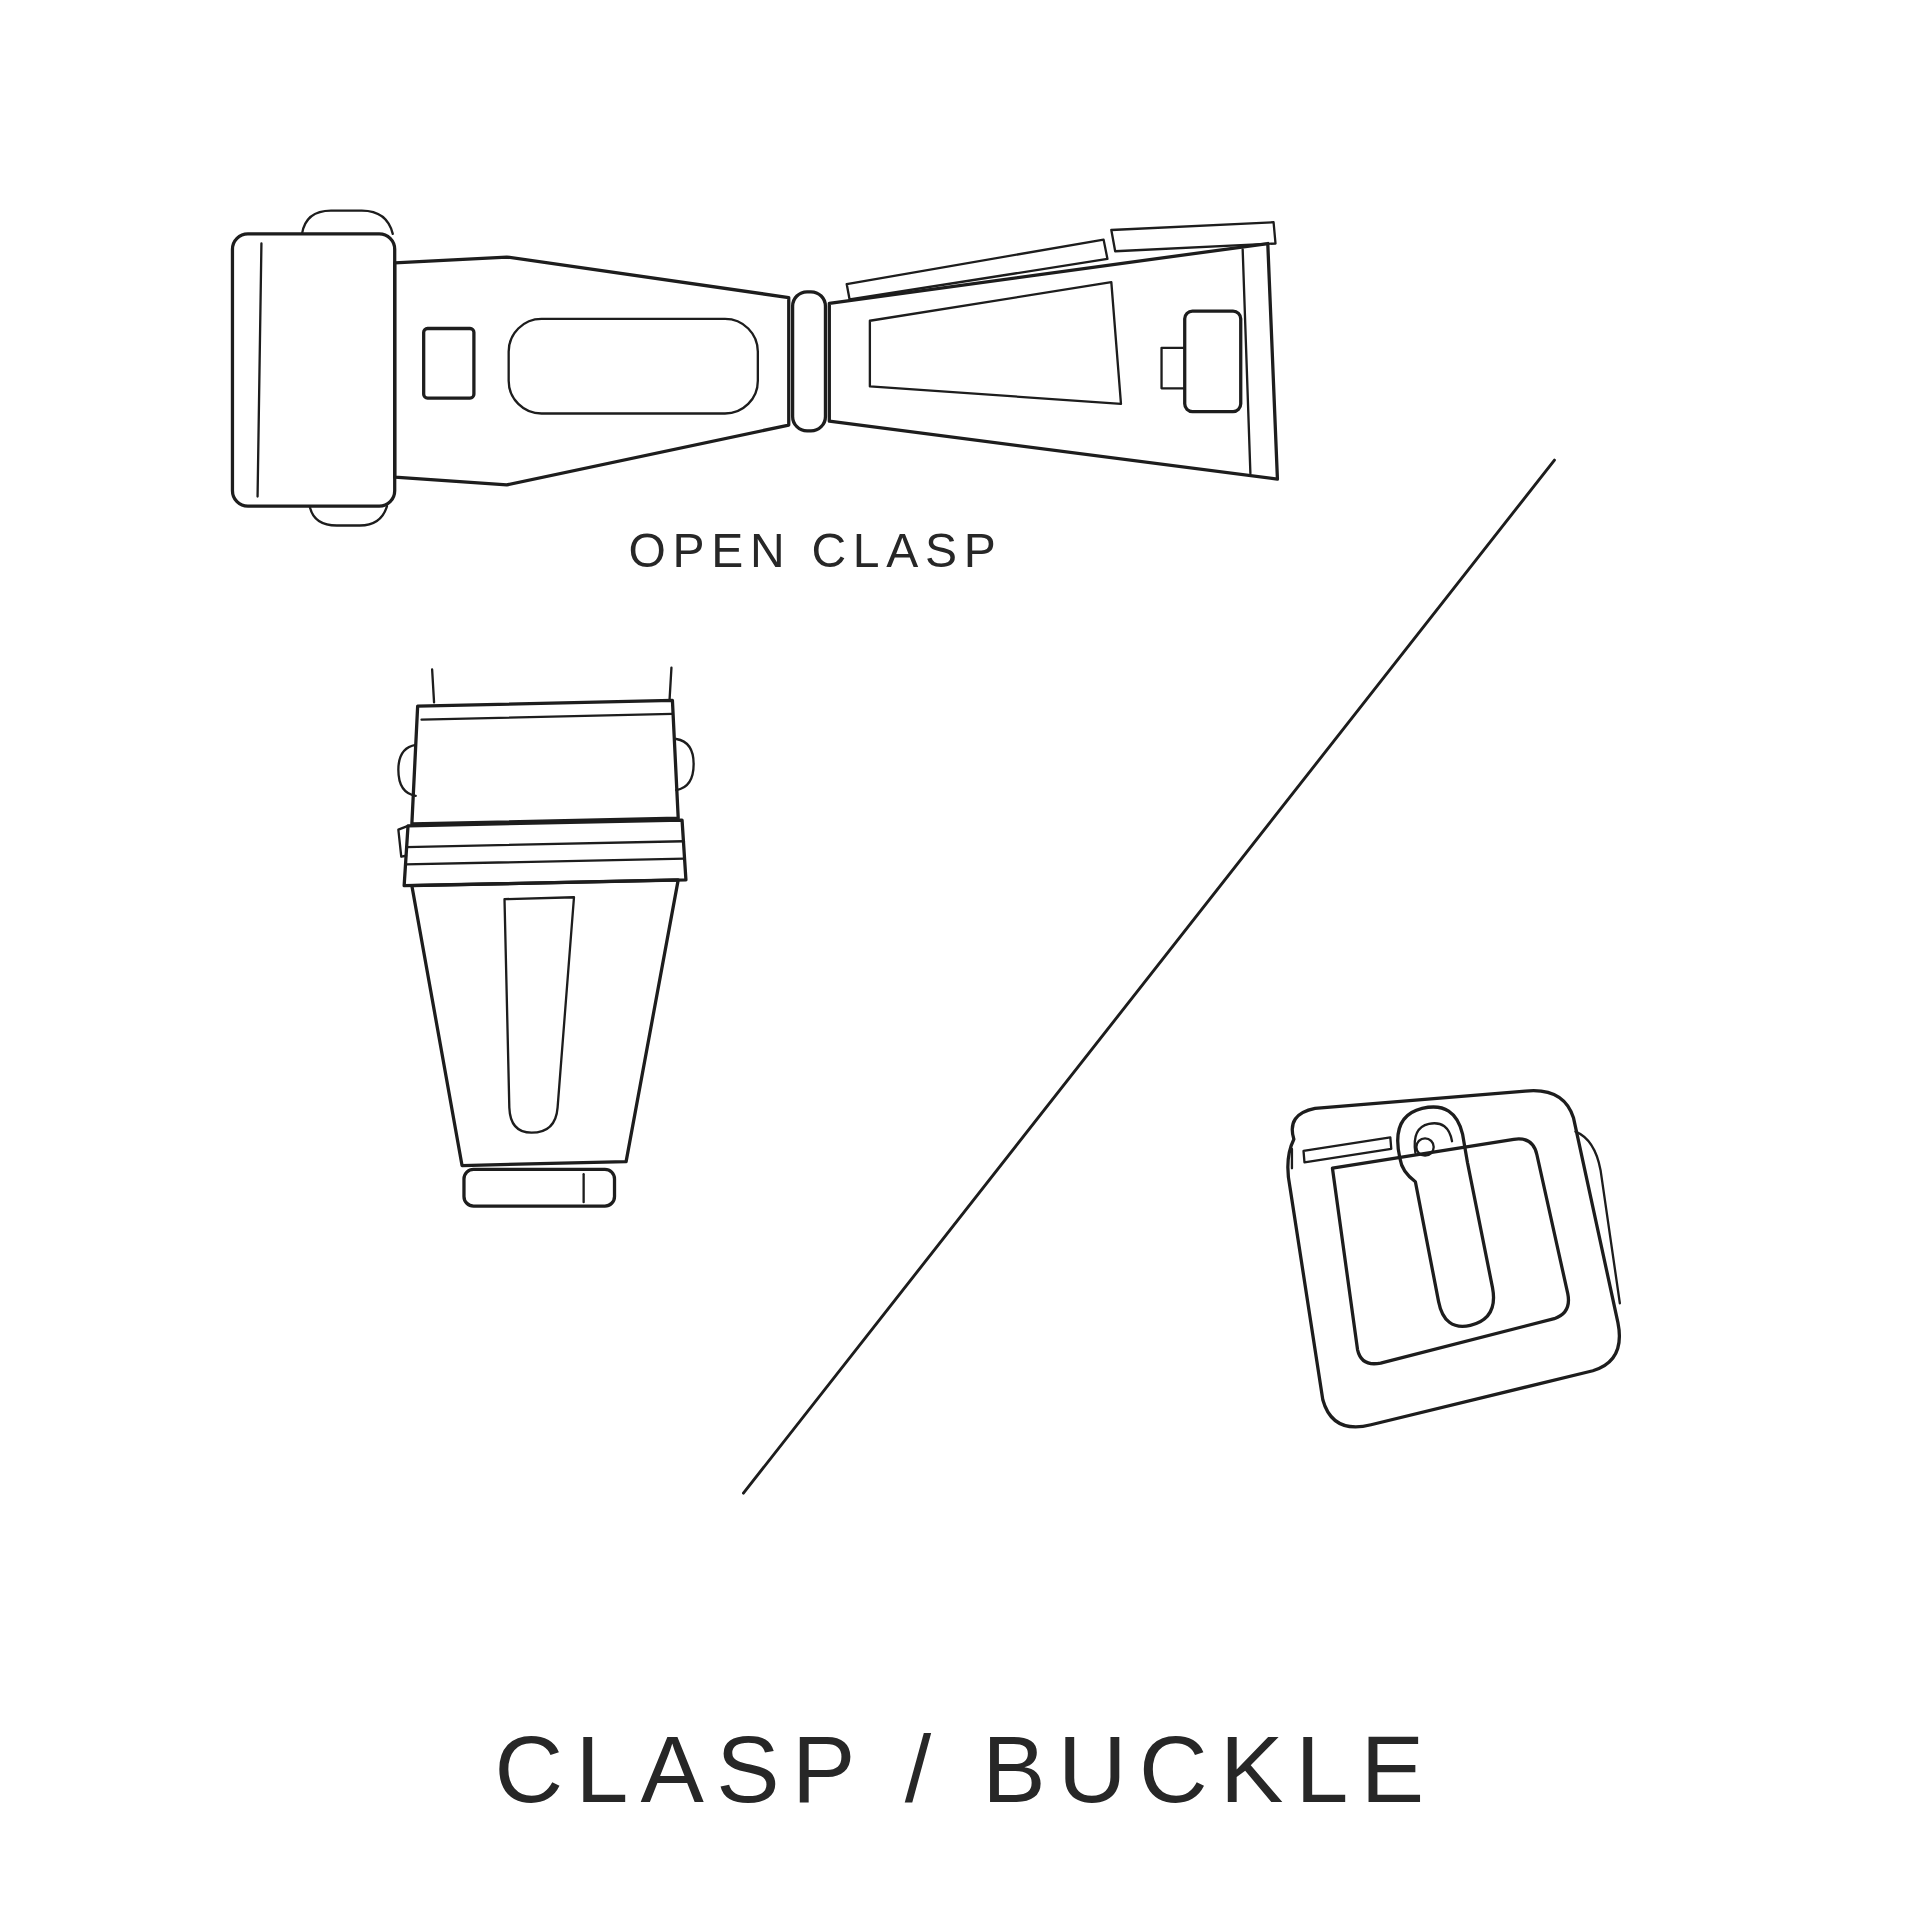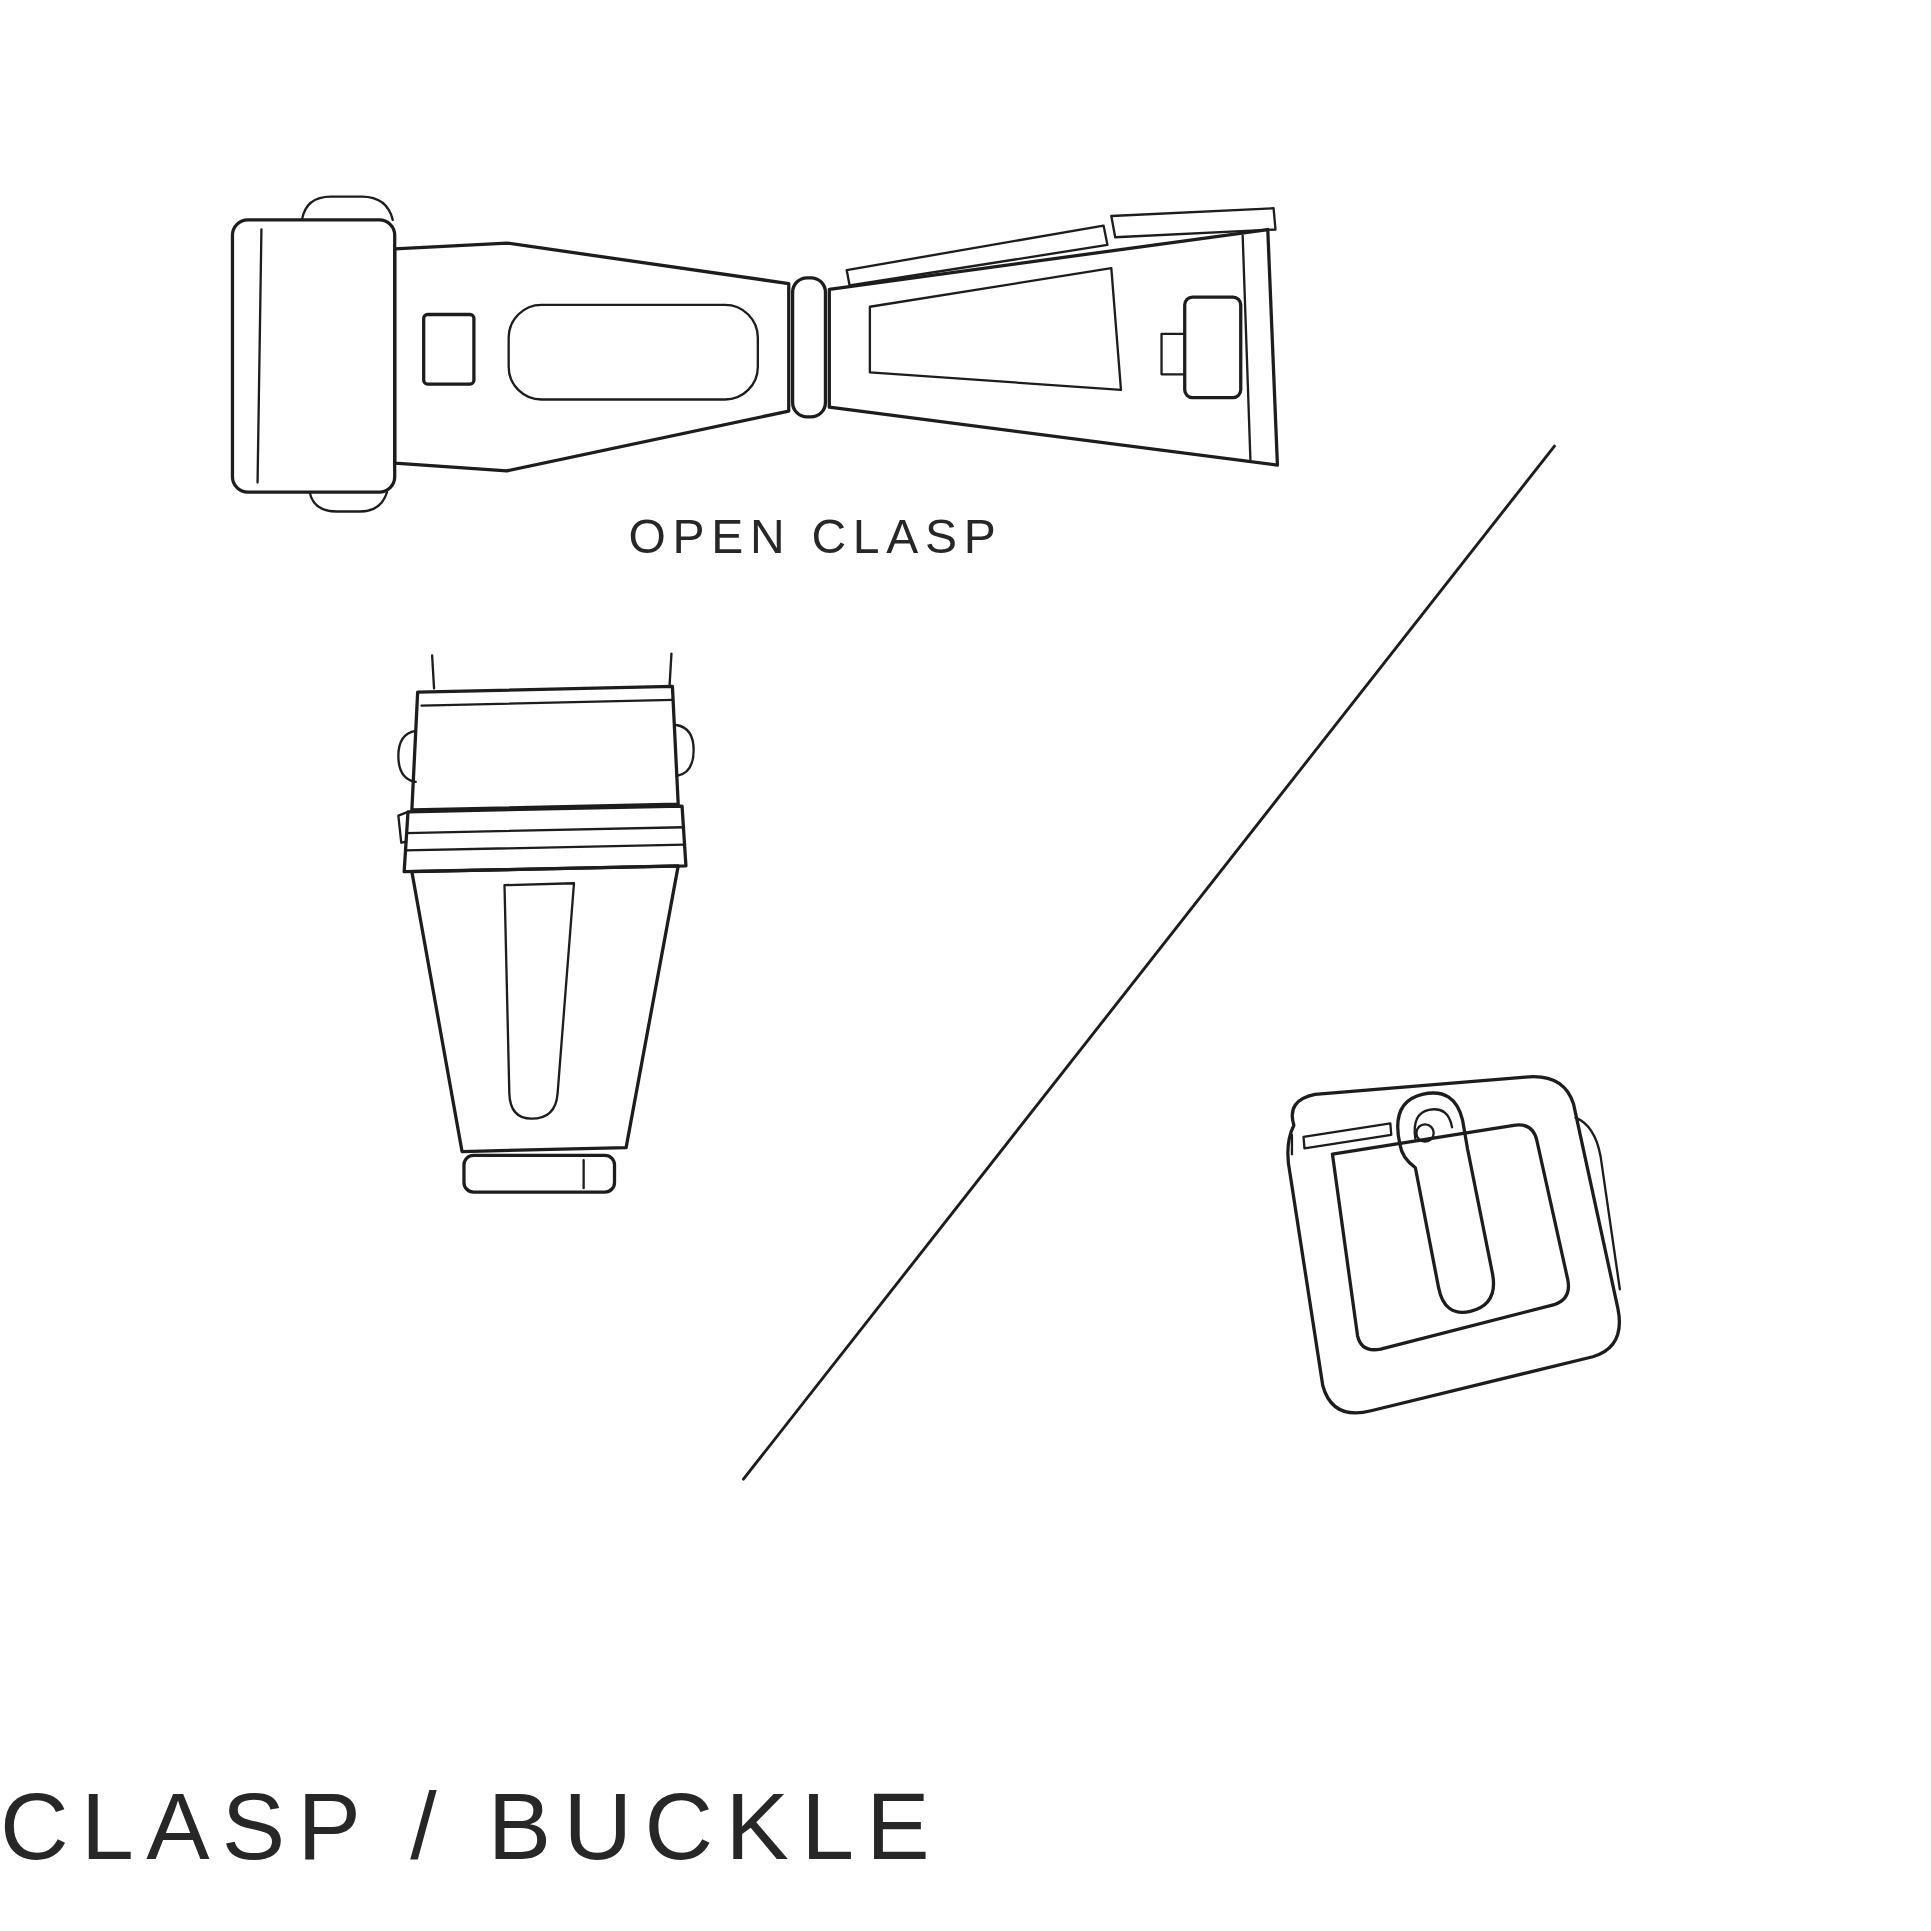--- a/index.html
+++ b/index.html
@@ -8,21 +8,21 @@
     --text-color:#272727;
   }
   *{margin:0;padding:0;box-sizing:border-box;}
   html,body{width:1931px;height:1931px;}
   body{
     background:var(--background);
     font-family:"Liberation Sans", sans-serif;
     position:relative;
     overflow:hidden;
   }
-  .canvas{position:absolute;inset:0;}
+  .canvas{position:absolute;inset:0;margin-top:14px;}
   .fig{position:absolute;color:var(--line-color);}
   .fig svg{display:block;width:100%;height:100%;}
   .fig path,.fig rect,.fig line,.fig circle{
     fill:none;
     stroke:currentColor;
     stroke-width:3.4;
     stroke-linecap:round;
     stroke-linejoin:round;
   }
   .fig .thin{stroke-width:2.4;}
@@ -30,24 +30,24 @@
     position:absolute;
     color:var(--text-color);
     letter-spacing:0.14em;
     font-size:48px;
     font-weight:400;
     text-align:center;
     white-space:nowrap;
   }
   .page-title{
     position:absolute;
-    top:1772px;
+    top:1715px;
     left:0;
     width:1931px;
-    text-align:left;
+    text-align:center;
     color:var(--text-color);
     font-size:95px;
     font-weight:400;
     letter-spacing:0.13em;
     white-space:nowrap;
   }
   .divider{position:absolute;inset:0;pointer-events:none;color:var(--line-color);}
 </style>
 </head>
 <body>

